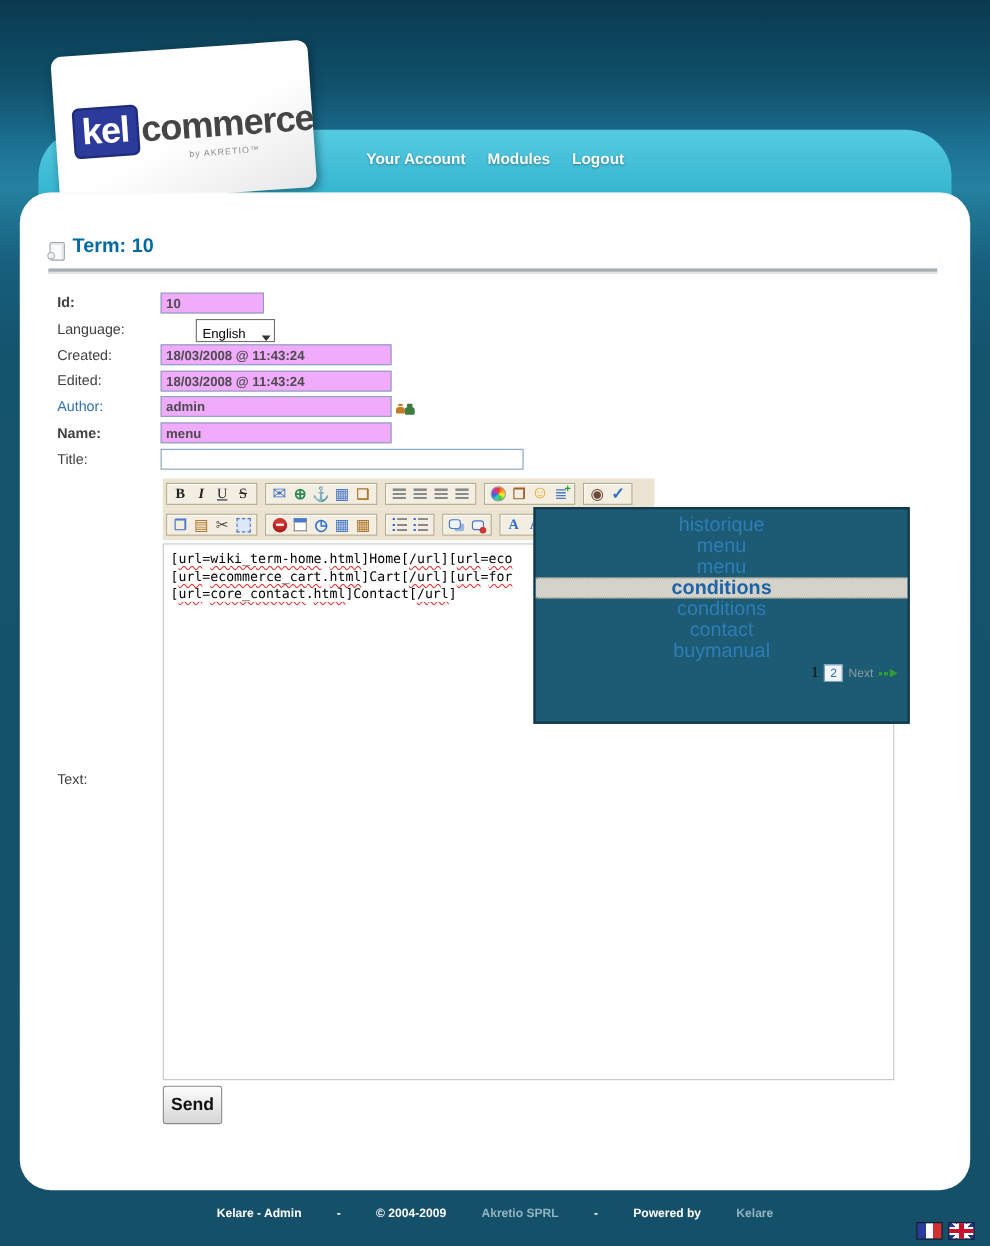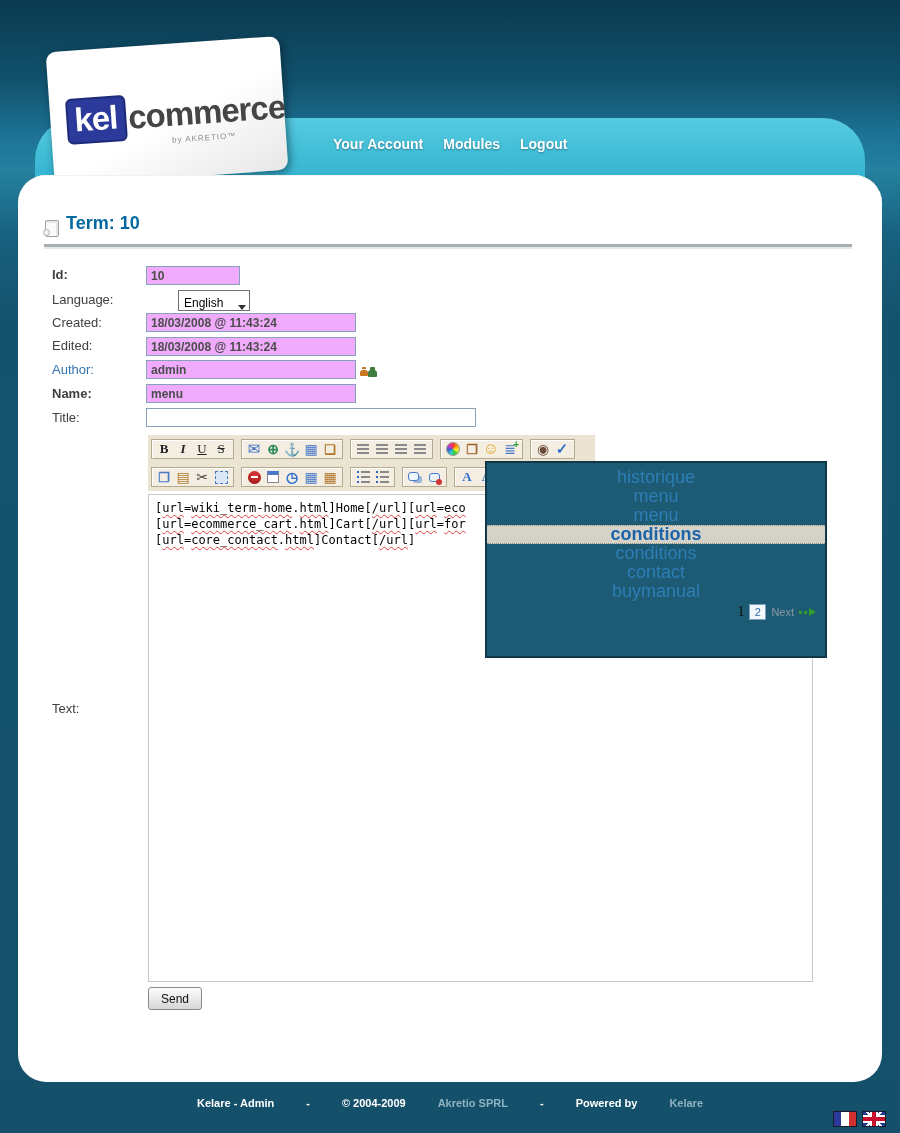--- a/index.html
+++ b/index.html
@@ -109,23 +109,23 @@
   .i-font-family::before{content:"A";font-family:"Liberation Serif",serif;font-weight:bold;color:#2f6fd0;font-size:12px;}
   .i-font-family::after{content:"a";position:absolute;right:1px;bottom:0;color:#2f6fd0;font-size:9px;font-weight:bold;}
 
   
   .editor-area{position:absolute;left:130px;top:319px;width:665px;height:488px;background:#fff;
        border:1px solid #c6c6c6;box-sizing:border-box;padding:5px 6px;cursor:text;
        font-family:"DejaVu Sans Mono","Liberation Mono",monospace;font-size:12px;line-height:16px;color:#000;}
   .sq{text-decoration:underline;text-decoration-style:wavy;text-decoration-color:#e03c3c;
       text-decoration-thickness:1px;text-underline-offset:2px;}
 
-  .send-btn{position:absolute;left:130px;top:812px;width:54px;height:23px;
+  .send-btn{position:absolute;left:130px;top:812px;width:54px;height:35px;
       background:linear-gradient(#fdfdfd,#d6d6d6);border:1px solid #8a8a8a;border-radius:3px;
-      font-size:12px;font-family:"Liberation Sans",sans-serif;color:#111;cursor:pointer;}
+      font-size:16px;font-family:"Liberation Sans",sans-serif;color:#111;cursor:pointer;font-weight:bold;}
 
   
   .popup{position:absolute;left:467px;top:286px;width:338px;height:193px;background:#1d5a73;
       border:2px solid #10384a;z-index:6;}
   .pitems{padding-top:5px;}
   .pitem{height:19px;line-height:19px;text-align:center;font-size:18px;color:#2d7eb6;cursor:pointer;}
   .pitem.sel{background:#d5d2c9;color:#1c63a8;font-weight:bold;
       border-top:1px dotted #8f8f7f;border-bottom:1px dotted #8f8f7f;height:17px;line-height:17px;}
   .pager{position:absolute;right:9px;top:141px;display:flex;align-items:center;gap:5px;}
   .pg-current{color:#0c0c0c;font-size:14px;font-family:"Liberation Serif",serif;}

